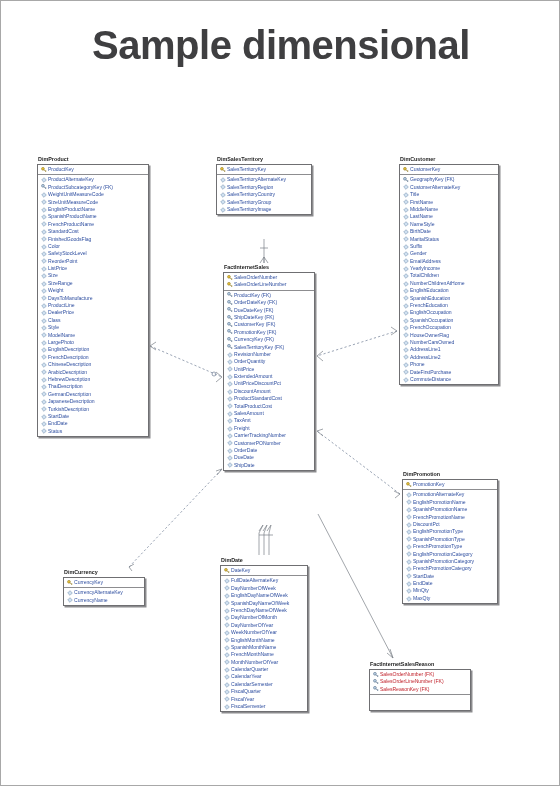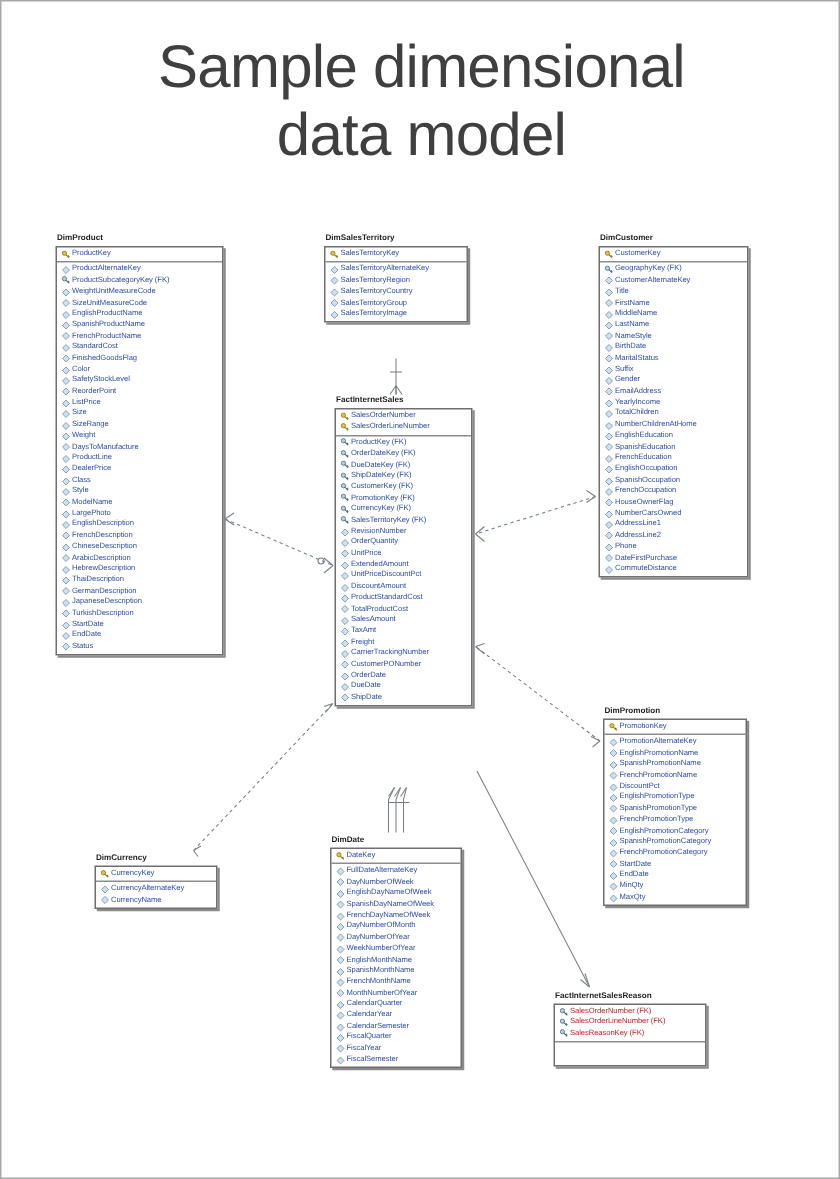--- a/index.html
+++ b/index.html
@@ -19,21 +19,21 @@
     box-sizing: border-box;
     overflow: hidden;
   }
   #title {
     position: absolute;
     left: 0;
     top: 22px;
     width: 560px;
     text-align: center;
     font-size: 40px;
-    font-weight: normal;
+    font-weight: bold;
     line-height: 1.12;
     color: #3f3f41;
     letter-spacing: -0.5px;
     font-family: "Liberation Sans", sans-serif;
   }
   #canvas {
     position: absolute;
     left: 0;
     top: 0;
     width: 560px;
@@ -112,21 +112,20 @@
     stroke-dasharray: 2.2 2.2;
   }
 </style>
 </head>
 <body>
 
 <div id="page">
 
   <div id="title">
     <div>Sample dimensional</div>
-    <div>data model</div>
   </div>
 
   <div id="canvas">
 
     <svg class="edges" viewBox="0 0 560 786" preserveAspectRatio="none">
 
       <g>
         <path class="edge-line" d="M263,238 L263,262"></path>
         <path class="edge-line" d="M259,247 L267,247"></path>
         <path class="edge-line" d="M263,256 L259,262 M263,256 L267,262 M263,256 L263,262"></path>

